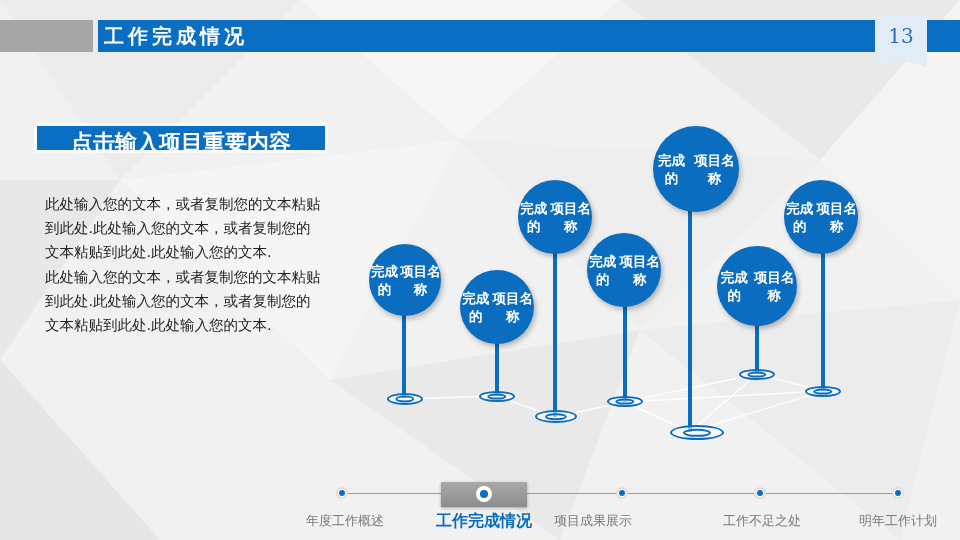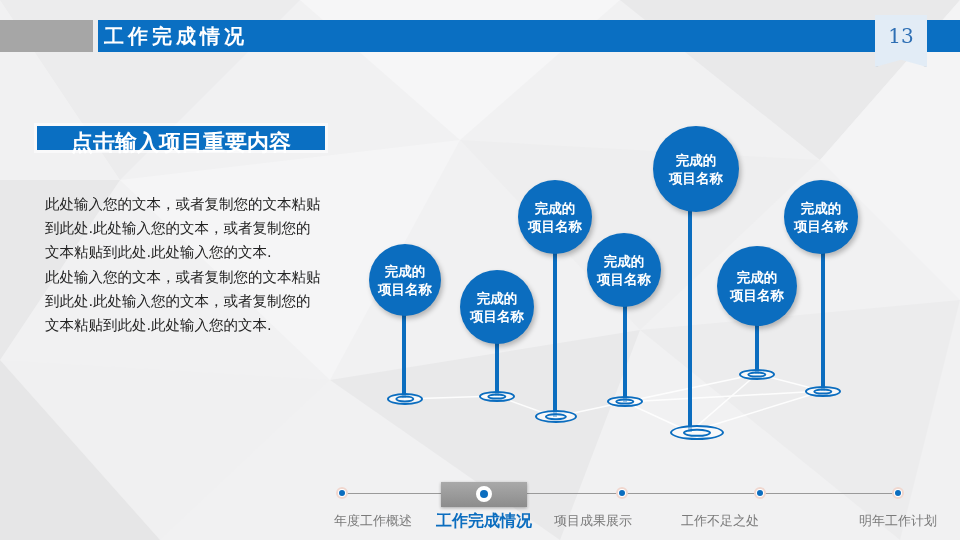--- a/index.html
+++ b/index.html
@@ -23,21 +23,21 @@
 
   .sub-heading { position:absolute; left:37px; top:126px; width:288px; height:24px; background:#0a6fc2; color:#fff; font-size:22px; font-weight:bold; text-align:center; line-height:34px; z-index:3; box-shadow:0 0 0 3px rgba(255,255,255,.6); }
   .body-text { position:absolute; left:43px; top:191px; width:282px; font-size:14.5px; line-height:23.8px; color:#222; z-index:3; }
   .body-text p { margin:2px; }
 
   .pin { position:absolute; z-index:3; }
   .pin-head {
     position:absolute; border-radius:50%; background:#0b6dbf;
     box-shadow:2px 3px 5px rgba(0,0,0,.25);
     color:#fff; font-weight:bold; text-align:center;
-    display:flex; flex-direction:column; justify-content:center; align-items:center;
+    display:flex; flex-direction:row; justify-content:center; align-items:center;
     font-size:13.5px; line-height:18px;
   }
   .pin-stem { position:absolute; width:4px; background:#0b6dbf; }
   .pin-base {
     position:absolute; border:2px solid #0b6dbf; border-radius:50%; background:rgba(255,255,255,.6);
   }
   .pin-base::after {
     content:""; position:absolute; left:50%; top:50%; width:48%; height:40%;
     transform:translate(-50%,-50%); border:2px solid #0b6dbf; border-radius:50%;
   }
@@ -149,26 +149,26 @@
     <span>完成的</span>
     <span>项目名称</span>
   </div>
 </div>
 
 <div class="nav">
   <div class="nav-line"></div>
   <div class="nav-active-box"></div>
 
   <div class="nav-dot" style="left:336px;top:17px;"></div>
-  <div class="nav-label" style="left:345px;margin-left:28px;">年度工作概述</div>
+  <div class="nav-label" style="left:345px;">年度工作概述</div>
 
   <div class="nav-dot active" style="left:476px;top:16px;"></div>
   <div class="nav-label active" style="left:484px;">工作完成情况</div>
 
   <div class="nav-dot" style="left:616px;top:17px;"></div>
   <div class="nav-label" style="left:593px;">项目成果展示</div>
 
   <div class="nav-dot" style="left:754px;top:17px;"></div>
-  <div class="nav-label" style="left:720px;">工作不足之处</div>
+  <div class="nav-label" style="left:762px;">工作不足之处</div>
 
   <div class="nav-dot" style="left:892px;top:17px;"></div>
   <div class="nav-label" style="left:898px;">明年工作计划</div>
 </div>
 
 </body></html>

